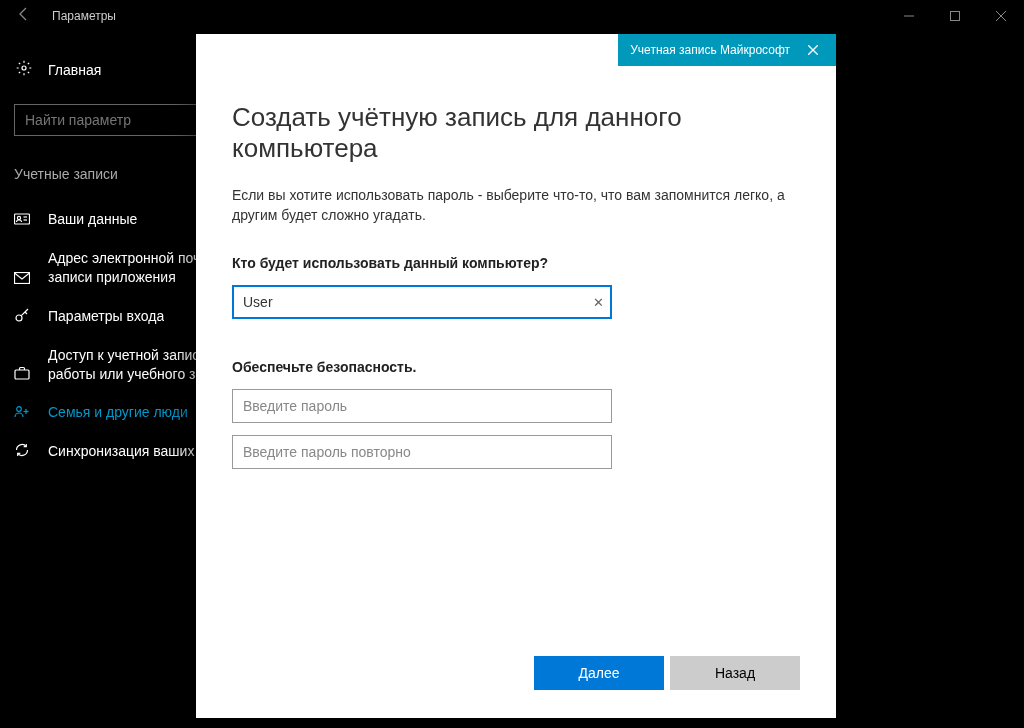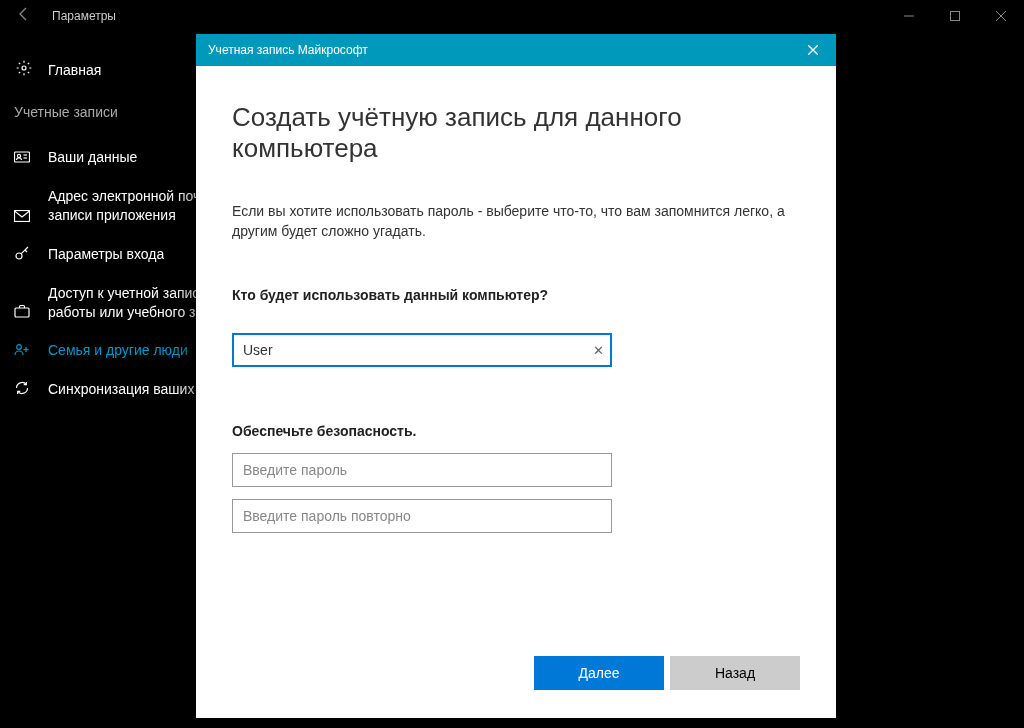--- a/index.html
+++ b/index.html
@@ -126,20 +126,21 @@
       position: absolute;
       left: 196px;
       top: 34px;
       width: 640px;
       height: 684px;
       background: #fff;
       color: #000;
       display: flex;
       flex-direction: column;
       box-shadow: 0 0 30px rgba(0,0,0,0.7);
+      align-items: flex-end;
     }
     .dialog-titlebar {
       height: 32px;
       background: #0099bc;
       color: #fff;
       display: flex;
       align-items: center;
       padding-left: 12px;
       font-size: 12px;
     }
@@ -151,21 +152,20 @@
       align-items: center;
       justify-content: center;
       cursor: pointer;
     }
     .dialog-close svg { width: 10px; height: 10px; stroke: #fff; stroke-width: 1.3; }
     .dialog-body {
       flex: 1;
       padding: 36px 36px 0 36px;
       display: flex;
       flex-direction: column;
-      gap: 16px;
     }
     .dialog-heading {
       font-size: 26px;
       font-weight: 300;
       color: #333;
       margin-bottom: 22px;
     }
     .dialog-desc {
       font-size: 14px;
       color: #333;
@@ -257,20 +257,29 @@
   <div class="home-row">
     <span class="icon">
       <svg width="16" height="16" viewBox="0 0 24 24" fill="none" stroke="#fff" stroke-width="1.8">
         <circle cx="12" cy="12" r="3"></circle>
         <path d="M12 1v3M12 20v3M4.2 4.2l2.1 2.1M17.7 17.7l2.1 2.1M1 12h3M20 12h3M4.2 19.8l2.1-2.1M17.7 6.3l2.1-2.1"></path>
       </svg>
     </span>
     <span class="label">Главная</span>
   </div>
 
+  <div class="search-box">
+    <input type="text" placeholder="Найти параметр" style="">
+    <span class="search-icon">
+      <svg width="14" height="14" viewBox="0 0 16 16" fill="none" stroke="#999" stroke-width="1.3">
+        <circle cx="6.5" cy="6.5" r="5"></circle>
+          <line x1="10.5" y1="10.5" x2="15" y2="15"></line>
+      </svg>
+    </span>
+  </div>
 
   <div class="section-title">Учетные записи</div>
 
   <div class="nav-item">
     <span class="icon">
       <svg width="16" height="14" viewBox="0 0 16 14" fill="none" stroke="#fff" stroke-width="1.2">
         <rect x="0.5" y="2" width="15" height="10" rx="1"></rect>
           <circle cx="5" cy="6" r="1.6"></circle>
           <path d="M2.5 10c0-1.2 1.2-2 2.5-2s2.5.8 2.5 2"></path>
           <line x1="9.5" y1="5" x2="13" y2="5"></line>

